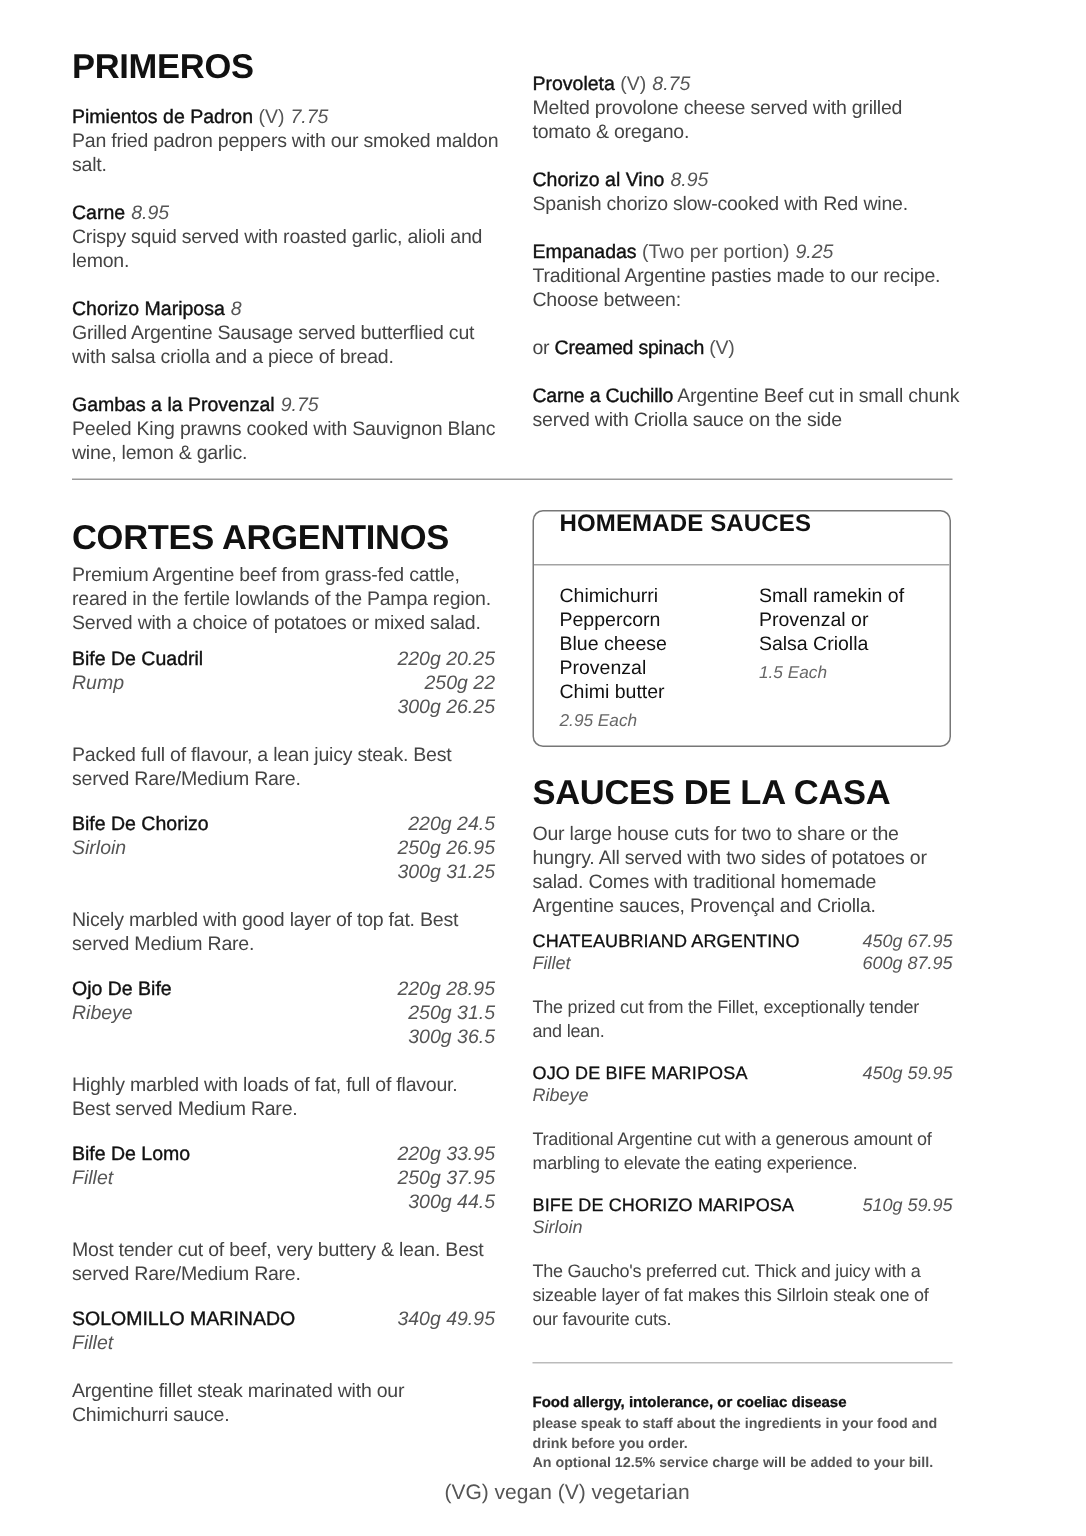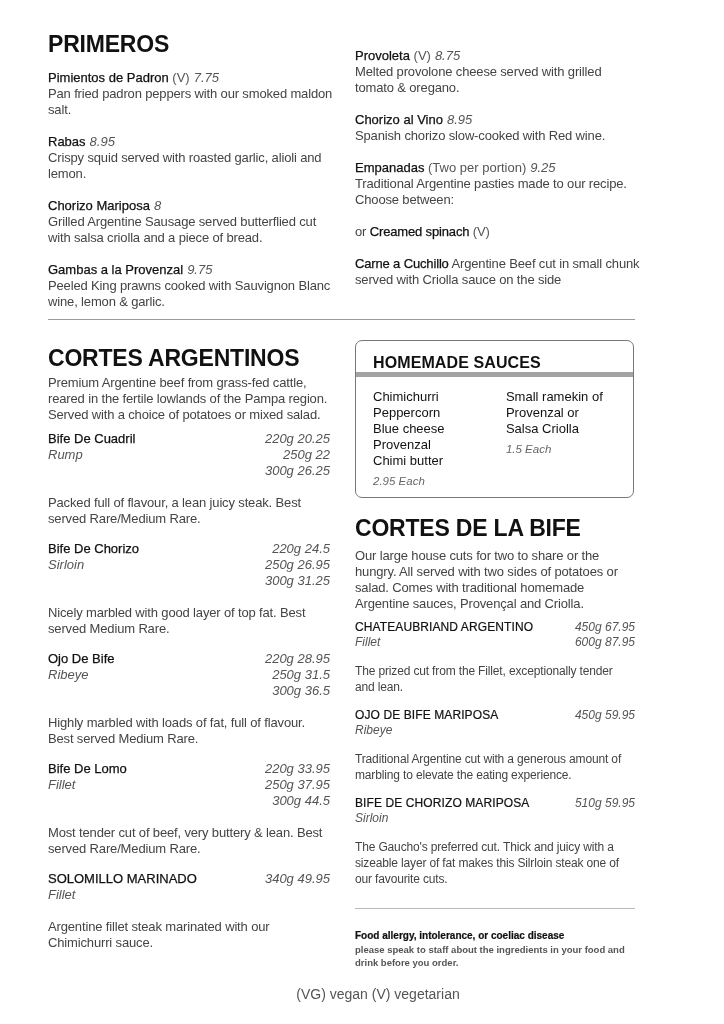--- a/index.html
+++ b/index.html
@@ -38,21 +38,21 @@
   .steak-left { font-size: 13px; line-height: 16px; }
   .steak-name { color: #111; -webkit-text-stroke: 0.25px #111; }
   .steak-cut { font-style: italic; color: #555; }
   .steak-prices { text-align: right; font-size: 13px; line-height: 16px; font-style: italic; color: #555; }
   .steak-note { font-size: 13px; line-height: 16px; color: #444; letter-spacing: -0.15px; margin-top: 16px; margin-bottom: 14px; }
 
   .divider-main { position: absolute; left: 48px; top: 319px; width: 587px; height: 1px; background: #9a9a9a; }
 
   
   .sauce-box { width: 279px; height: 158px; border: 1px solid #777; border-radius: 7px; }
-  .sauce-head { height: 36px; border-bottom: 5px solid #a3a3a3; padding-left: 17px; display: flex; align-items: flex-end; }
+  .sauce-head { height: 36px; border-bottom: 1px solid #a3a3a3; padding-left: 17px; display: flex; align-items: flex-start; }
   .sauce-title { font-size: 16px; font-weight: 700; color: #111; letter-spacing: 0.1px; }
   .sauce-body { display: flex; padding: 12px 0 0 17px; }
   .sauce-col1 { width: 136px; }
   .sauce-col2 { width: 130px; }
   .sauce-line { font-size: 13px; line-height: 16px; color: #111; }
   .sauce-price { font-size: 11.5px; font-style: italic; color: #666; margin-top: 6px; }
 
   .casa-title { margin-top: 16px; margin-bottom: 6px; }
 
   .casa-item { margin-bottom: 0; }
@@ -75,21 +75,21 @@
 
   <div class="col col-left-top">
     <h1 class="section-title primeros">PRIMEROS</h1>
 
     <div class="item">
       <div class="item-head"><span class="item-name">Pimientos de Padron</span> <span class="item-tag">(V)</span><span class="item-price">7.75</span></div>
       <div class="item-desc">Pan fried padron peppers with our smoked maldon salt.</div>
     </div>
 
     <div class="item">
-      <div class="item-head"><span class="item-name">Rabas</span><span class="item-price">8.95</span></div>
+      <div class="item-head"><span class="item-name">Carne</span><span class="item-price">8.95</span></div>
       <div class="item-desc">Crispy squid served with roasted garlic, alioli and lemon.</div>
     </div>
 
     <div class="item">
       <div class="item-head"><span class="item-name">Chorizo Mariposa</span><span class="item-price">8</span></div>
       <div class="item-desc">Grilled Argentine Sausage served butterflied cut with salsa criolla and a piece of bread.</div>
     </div>
 
     <div class="item">
       <div class="item-head"><span class="item-name">Gambas a la Provenzal</span><span class="item-price">9.75</span></div>
@@ -219,21 +219,21 @@
         </div>
         <div class="sauce-col2">
           <div class="sauce-line">Small ramekin of</div>
           <div class="sauce-line">Provenzal or</div>
           <div class="sauce-line">Salsa Criolla</div>
           <div class="sauce-price">1.5 Each</div>
         </div>
       </div>
     </div>
 
-    <h1 class="section-title casa-title">CORTES DE LA BIFE</h1>
+    <h1 class="section-title casa-title">SAUCES DE LA CASA</h1>
     <div class="intro">Our large house cuts for two to share or the hungry. All served with two sides of potatoes or salad. Comes with traditional homemade Argentine sauces, Provençal and Criolla.</div>
 
     <div class="casa-item">
       <div class="casa-row">
         <div>
             <div class="casa-name">CHATEAUBRIAND ARGENTINO</div>
             <div class="casa-cut">Fillet</div>
           </div>
         <div class="casa-prices">
             <div>450g  67.95</div>
@@ -266,16 +266,17 @@
             <div>510g  59.95</div>
           </div>
       </div>
       <div class="casa-note">The Gaucho's preferred cut. Thick and juicy with a sizeable layer of fat makes this Silrloin steak one of our favourite cuts.</div>
     </div>
   </div>
 
   <div class="allergy">
     <div class="allergy-title">Food allergy, intolerance, or coeliac disease</div>
     <div class="allergy-line">please speak to staff about the ingredients in your food and drink before you order.</div>
+    <div class="allergy-line">An optional 12.5% service charge will be added to your bill.</div>
   </div>
 
   <div class="legend">(VG) vegan (V) vegetarian</div>
 </div>
 
 </body></html>

